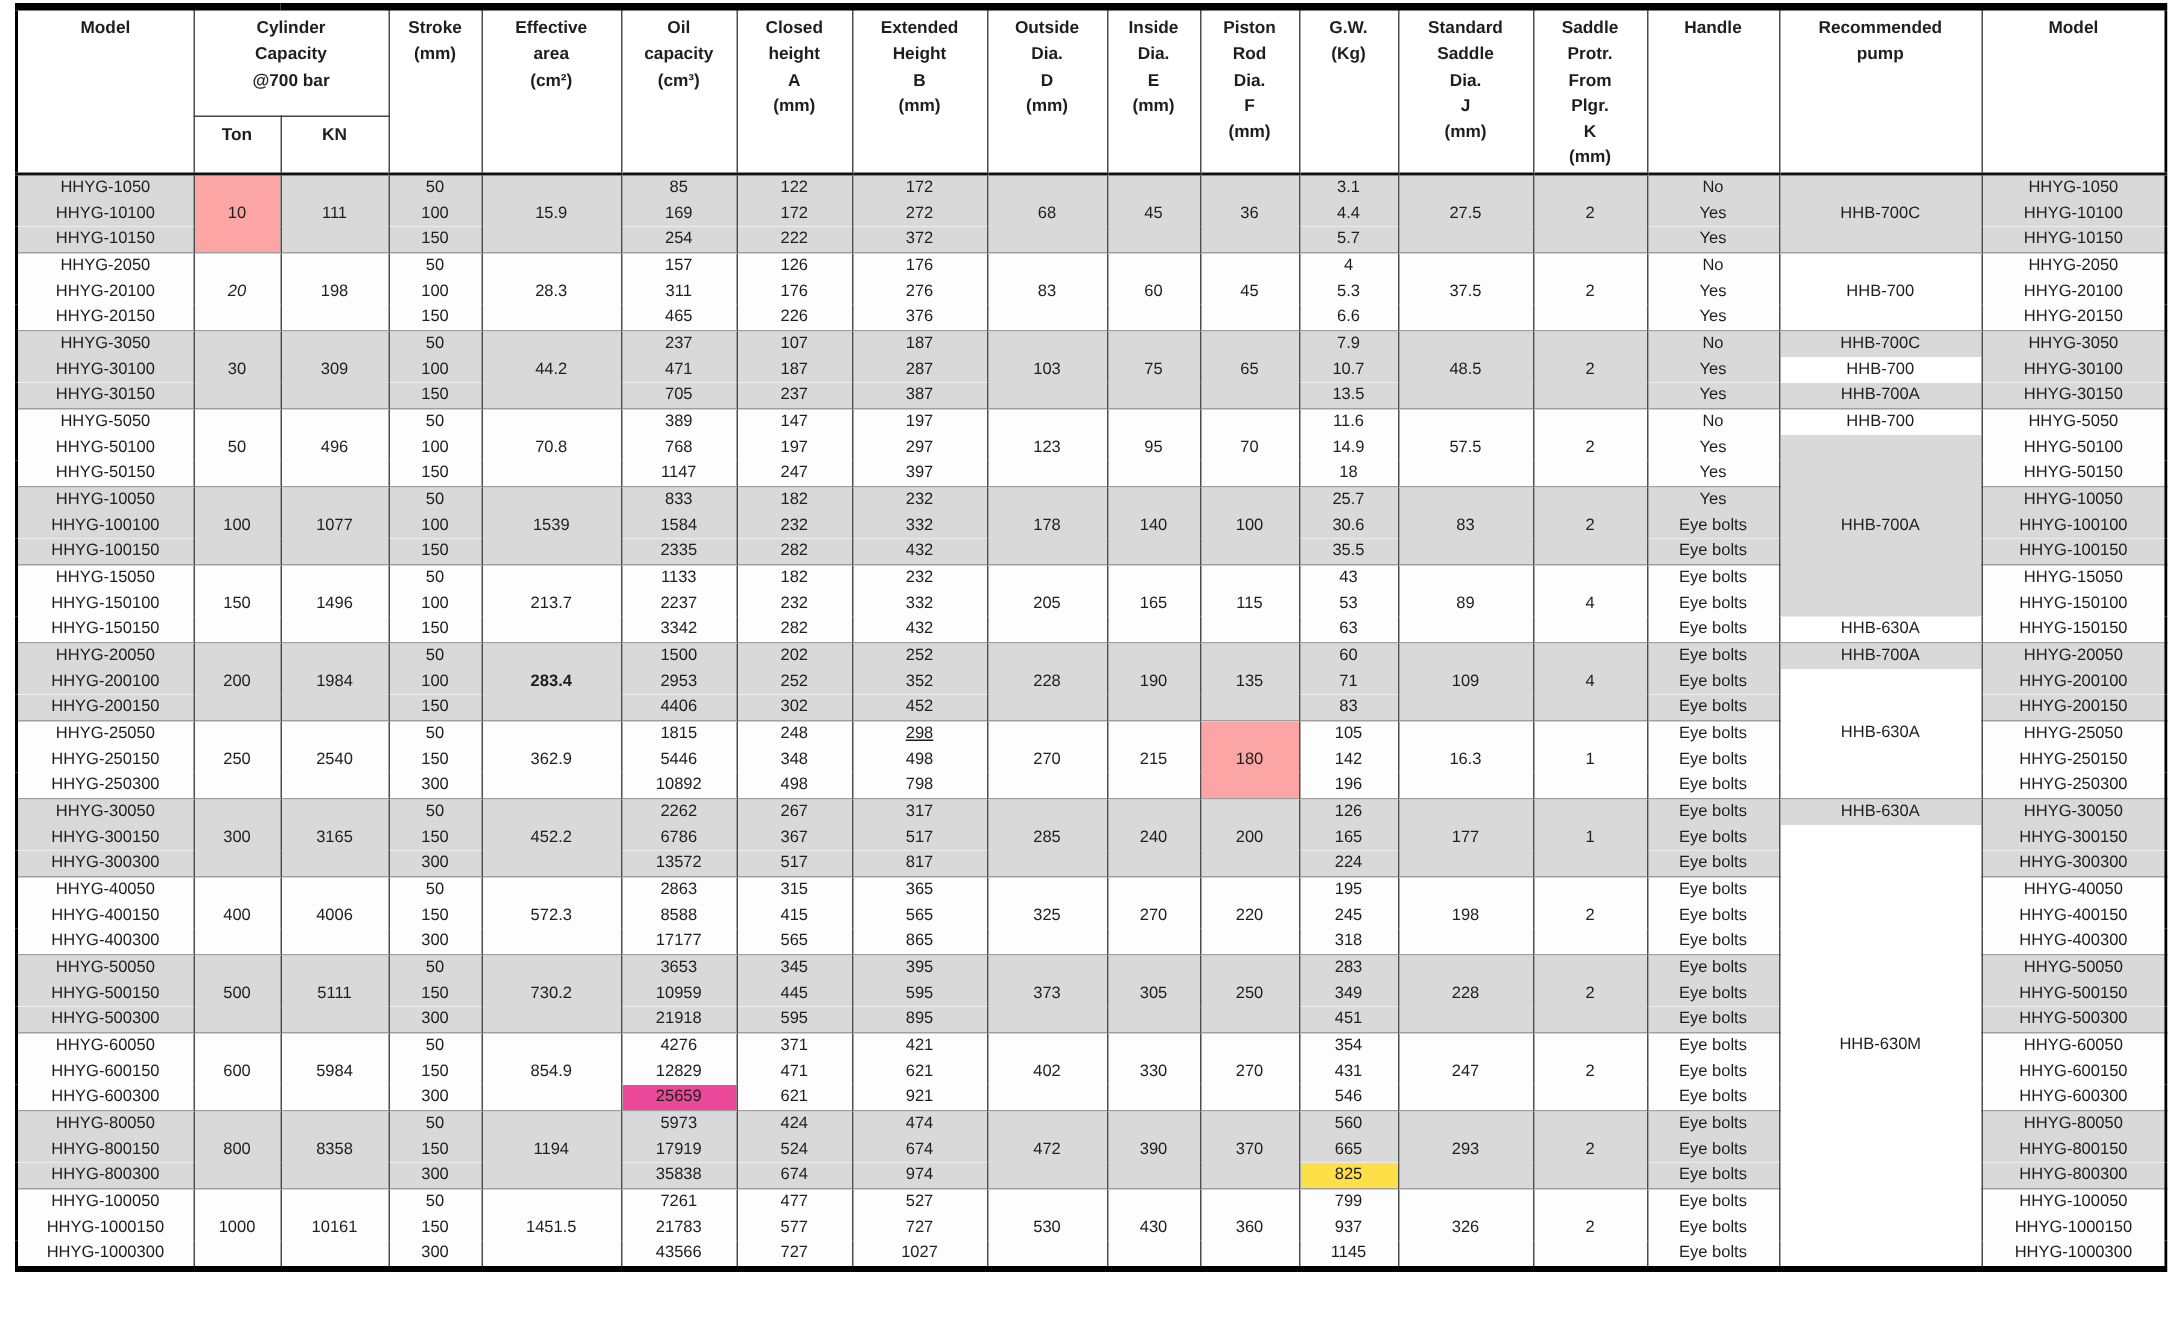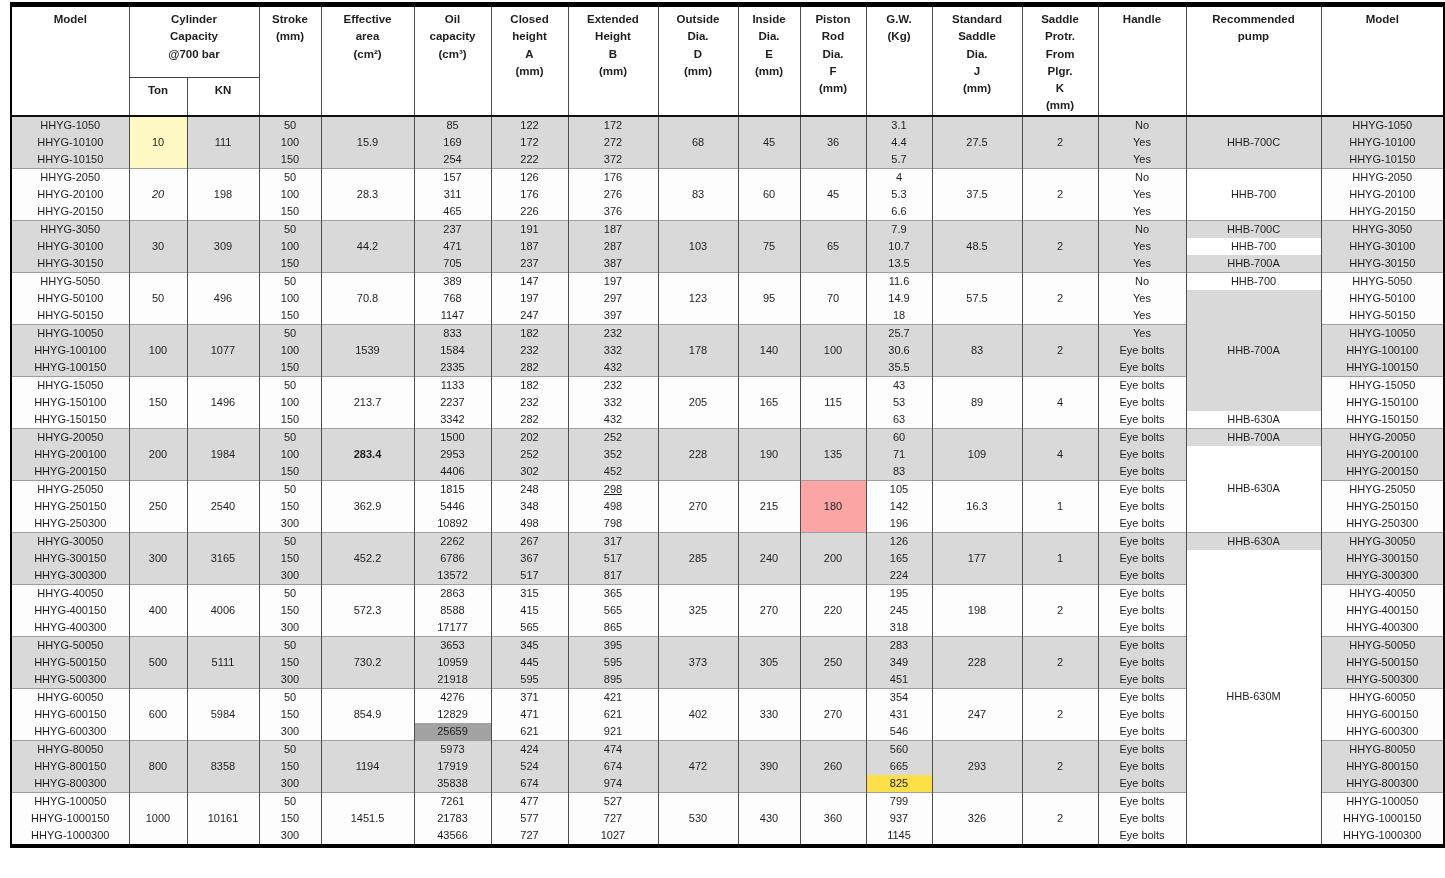--- a/index.html
+++ b/index.html
@@ -96,21 +96,21 @@
         <th rowspan="2">Model</th>
       </tr>
       <tr class="sub-row">
         <th>Ton</th>
         <th>KN</th>
       </tr>
     </thead>
     <tbody>
         <tr>
           <td class="gtop" style="background-color: rgb(217, 217, 217);">HHYG-1050</td>
-          <td rowspan="3" class="gtop" style="background-color: #fef9c3;">10</td>
+          <td rowspan="3" class="gtop" style="background-color: #fca5a5;">10</td>
           <td rowspan="3" class="gtop" style="background-color: rgb(217, 217, 217);">111</td>
           <td class="gtop" style="background-color: rgb(217, 217, 217);">50</td>
           <td rowspan="3" class="gtop" style="background-color: rgb(217, 217, 217);">15.9</td>
           <td class="gtop" style="background-color: rgb(217, 217, 217);">85</td>
           <td class="gtop" style="background-color: rgb(217, 217, 217);">122</td>
           <td class="gtop" style="background-color: rgb(217, 217, 217);">172</td>
           <td rowspan="3" class="gtop" style="background-color: rgb(217, 217, 217);">68</td>
           <td rowspan="3" class="gtop" style="background-color: rgb(217, 217, 217);">45</td>
           <td rowspan="3" class="gtop" style="background-color: rgb(217, 217, 217);">36</td>
           <td class="gtop" style="background-color: rgb(217, 217, 217);">3.1</td>
@@ -179,21 +179,21 @@
           <td style="background-color: rgb(253, 253, 253);">Yes</td>
           <td style="background-color: rgb(253, 253, 253);">HHYG-20150</td>
         </tr>
         <tr>
           <td class="gtop" style="background-color: rgb(217, 217, 217);">HHYG-3050</td>
           <td rowspan="3" class="gtop" style="background-color: rgb(217, 217, 217);">30</td>
           <td rowspan="3" class="gtop" style="background-color: rgb(217, 217, 217);">309</td>
           <td class="gtop" style="background-color: rgb(217, 217, 217);">50</td>
           <td rowspan="3" class="gtop" style="background-color: rgb(217, 217, 217);">44.2</td>
           <td class="gtop" style="background-color: rgb(217, 217, 217);">237</td>
-          <td class="gtop" style="background-color: rgb(217, 217, 217);">191</td>
+          <td class="gtop" style="background-color: rgb(217, 217, 217);">107</td>
           <td class="gtop" style="background-color: rgb(217, 217, 217);">187</td>
           <td rowspan="3" class="gtop" style="background-color: rgb(217, 217, 217);">103</td>
           <td rowspan="3" class="gtop" style="background-color: rgb(217, 217, 217);">75</td>
           <td rowspan="3" class="gtop" style="background-color: rgb(217, 217, 217);">65</td>
           <td class="gtop" style="background-color: rgb(217, 217, 217);">7.9</td>
           <td rowspan="3" class="gtop" style="background-color: rgb(217, 217, 217);">48.5</td>
           <td rowspan="3" class="gtop" style="background-color: rgb(217, 217, 217);">2</td>
           <td class="gtop" style="background-color: rgb(217, 217, 217);">No</td>
           <td rowspan="1" class="gtop" style="background-color: rgb(217, 217, 217);">HHB-700C</td>
           <td class="gtop" style="background-color: rgb(217, 217, 217);">HHYG-3050</td>
@@ -555,39 +555,39 @@
           <td style="background-color: rgb(253, 253, 253);">12829</td>
           <td style="background-color: rgb(253, 253, 253);">471</td>
           <td style="background-color: rgb(253, 253, 253);">621</td>
           <td style="background-color: rgb(253, 253, 253);">431</td>
           <td style="background-color: rgb(253, 253, 253);">Eye bolts</td>
           <td style="background-color: rgb(253, 253, 253);">HHYG-600150</td>
         </tr>
         <tr>
           <td style="background-color: rgb(253, 253, 253);">HHYG-600300</td>
           <td style="background-color: rgb(253, 253, 253);">300</td>
-          <td style="background-color: #a3a3a3;">25659</td>
+          <td style="background-color: #ec4899;">25659</td>
           <td style="background-color: rgb(253, 253, 253);">621</td>
           <td style="background-color: rgb(253, 253, 253);">921</td>
           <td style="background-color: rgb(253, 253, 253);">546</td>
           <td style="background-color: rgb(253, 253, 253);">Eye bolts</td>
           <td style="background-color: rgb(253, 253, 253);">HHYG-600300</td>
         </tr>
         <tr>
           <td class="gtop" style="background-color: rgb(217, 217, 217);">HHYG-80050</td>
           <td rowspan="3" class="gtop" style="background-color: rgb(217, 217, 217);">800</td>
           <td rowspan="3" class="gtop" style="background-color: rgb(217, 217, 217);">8358</td>
           <td class="gtop" style="background-color: rgb(217, 217, 217);">50</td>
           <td rowspan="3" class="gtop" style="background-color: rgb(217, 217, 217);">1194</td>
           <td class="gtop" style="background-color: rgb(217, 217, 217);">5973</td>
           <td class="gtop" style="background-color: rgb(217, 217, 217);">424</td>
           <td class="gtop" style="background-color: rgb(217, 217, 217);">474</td>
           <td rowspan="3" class="gtop" style="background-color: rgb(217, 217, 217);">472</td>
           <td rowspan="3" class="gtop" style="background-color: rgb(217, 217, 217);">390</td>
-          <td rowspan="3" class="gtop" style="background-color: rgb(217, 217, 217);">260</td>
+          <td rowspan="3" class="gtop" style="background-color: rgb(217, 217, 217);">370</td>
           <td class="gtop" style="background-color: rgb(217, 217, 217);">560</td>
           <td rowspan="3" class="gtop" style="background-color: rgb(217, 217, 217);">293</td>
           <td rowspan="3" class="gtop" style="background-color: rgb(217, 217, 217);">2</td>
           <td class="gtop" style="background-color: rgb(217, 217, 217);">Eye bolts</td>
           <td class="gtop" style="background-color: rgb(217, 217, 217);">HHYG-80050</td>
         </tr>
         <tr>
           <td style="background-color: rgb(217, 217, 217);">HHYG-800150</td>
           <td style="background-color: rgb(217, 217, 217);">150</td>
           <td style="background-color: rgb(217, 217, 217);">17919</td>

